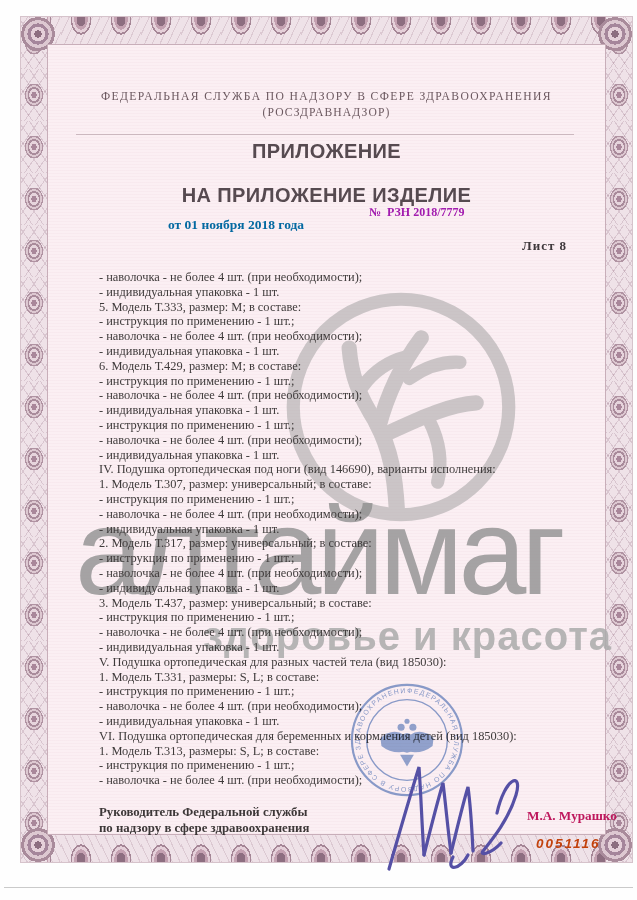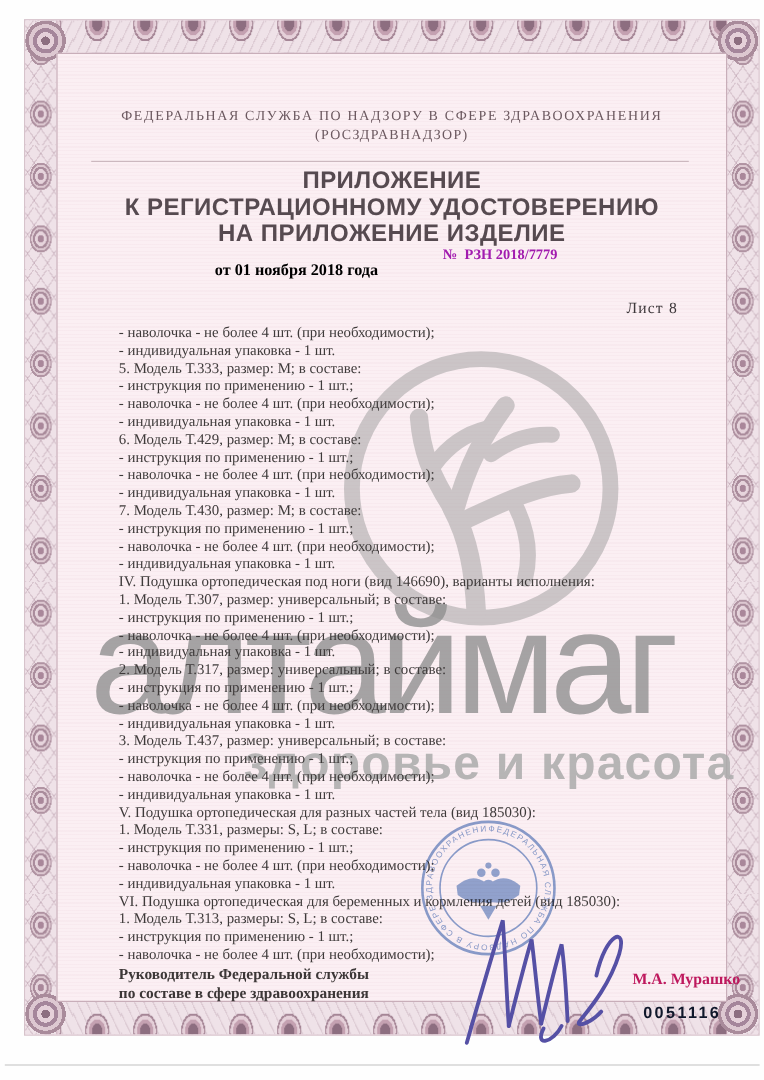--- a/index.html
+++ b/index.html
@@ -42,23 +42,23 @@
 
   
   .org-line{position:absolute;left:0;right:0;text-align:center;
      color:#6b585f;font-size:11.6px;letter-spacing:1.4px;}
   .org-line.l1{top:73px;} .org-line.l2{top:89px;letter-spacing:1.1px;}
   .hdr-divider{position:absolute;left:55px;right:58px;top:117px;height:1px;background:#ccb8bf;}
   .title-line{position:absolute;left:0;right:0;text-align:center;
      font-family:Liberation Sans, sans-serif;font-weight:bold;
      color:#564a50;font-size:20px;letter-spacing:.4px;}
   .title-line.t1{top:123px;} .title-line.t2{top:145px;} .title-line.t3{top:167px;}
-  .date-label{position:absolute;left:147px;top:200px;font-weight:bold;font-size:13.5px;color:#000000;margin-left:11px;}
+  .date-label{position:absolute;left:147px;top:200px;font-weight:bold;font-size:13.5px;color:#0369a1;}
   .number-label{position:absolute;left:348px;top:188px;font-weight:bold;font-size:12px;color:#a21caf;white-space:pre;}
-  .sheet-label{position:absolute;left:501px;top:232px;font-weight:normal;font-size:13px;color:#3e383b;letter-spacing:1px;}
+  .sheet-label{position:absolute;left:501px;top:221px;font-weight:bold;font-size:13px;color:#3e383b;letter-spacing:1px;}
 
   
   .body-lines{position:absolute;left:78px;top:253px;right:30px;z-index:4;}
   .body-line{font-size:12.4px;line-height:14.8px;color:#3e3a3a;white-space:pre;}
 
   
   .wm-logo{position:absolute;left:256px;top:266px;width:248px;height:248px;z-index:1;opacity:.5;}
   .wm-brand{position:absolute;left:54px;top:474px;z-index:2;
      font-family:"Liberation Sans",sans-serif;font-weight:normal;
      font-size:122px;line-height:1;letter-spacing:-5px;color:#8e8e8e;opacity:.78;}
@@ -74,21 +74,21 @@
   .stamp-emblem{fill:#7897cc;}
   .signature{position:absolute;left:352px;top:738px;width:150px;height:128px;z-index:6;}
   .signature path{fill:none;stroke:#5550a5;stroke-width:3.2;stroke-linecap:round;}
 
   
   .signer-title{position:absolute;left:78px;font-weight:bold;font-size:12.8px;color:#3c3737;z-index:4;}
   .signer-title.l1{top:788px;} .signer-title.l2{top:804px;}
   .signer-name{position:absolute;left:506px;top:791px;font-weight:bold;font-size:13.2px;color:#be185d;z-index:7;}
   .serial{position:absolute;left:515px;top:819px;z-index:7;
      font-family:"Liberation Sans",sans-serif;font-weight:bold;
-     font-size:13.5px;letter-spacing:2px;color:#0f172a;}
+     font-size:13.5px;letter-spacing:2px;color:#c2410c;font-style:italic;}
 
   .page-separator{position:absolute;left:4px;right:4px;top:887px;height:1px;background:#cacaca;}
 </style>
 </head>
 <body>
 
 <div class="page">
 
   <div class="cert">
     <div class="band band-top"></div>
@@ -113,38 +113,36 @@
         <path d="M150,136 C160,156 163,176 158,196" stroke-width="13"></path>
       </g>
     </svg>
     <div class="wm-brand">алтаймаг</div>
     <div class="wm-sub">здоровье и красота</div>
 
     <div class="org-line l1">ФЕДЕРАЛЬНАЯ СЛУЖБА ПО НАДЗОРУ В СФЕРЕ ЗДРАВООХРАНЕНИЯ</div>
     <div class="org-line l2">(РОСЗДРАВНАДЗОР)</div>
     <div class="hdr-divider"></div>
     <div class="title-line t1">ПРИЛОЖЕНИЕ</div>
-    <div class="title-line t2">К РЕГИСТРАЦИОННОМУ УДОСТОВЕРЕНИЮ</div>
     <div class="title-line t3">НА ПРИЛОЖЕНИЕ ИЗДЕЛИЕ</div>
     <div class="date-label">от 01 ноября 2018 года</div>
     <div class="number-label">№  РЗН 2018/7779</div>
     <div class="sheet-label">Лист 8</div>
 
     <div class="body-lines" id="body-lines">
         <div class="body-line">- наволочка - не более 4 шт. (при необходимости);</div>
         <div class="body-line">- индивидуальная упаковка - 1 шт.</div>
         <div class="body-line">5. Модель Т.333, размер: М; в составе:</div>
         <div class="body-line">- инструкция по применению - 1 шт.;</div>
         <div class="body-line">- наволочка - не более 4 шт. (при необходимости);</div>
         <div class="body-line">- индивидуальная упаковка - 1 шт.</div>
         <div class="body-line">6. Модель Т.429, размер: М; в составе:</div>
         <div class="body-line">- инструкция по применению - 1 шт.;</div>
         <div class="body-line">- наволочка - не более 4 шт. (при необходимости);</div>
         <div class="body-line">- индивидуальная упаковка - 1 шт.</div>
-        <div class="body-line">7. Модель Т.430, размер: М; в составе:</div>
         <div class="body-line">- инструкция по применению - 1 шт.;</div>
         <div class="body-line">- наволочка - не более 4 шт. (при необходимости);</div>
         <div class="body-line">- индивидуальная упаковка - 1 шт.</div>
         <div class="body-line">IV. Подушка ортопедическая под ноги (вид 146690), варианты исполнения:</div>
         <div class="body-line">1. Модель Т.307, размер: универсальный; в составе:</div>
         <div class="body-line">- инструкция по применению - 1 шт.;</div>
         <div class="body-line">- наволочка - не более 4 шт. (при необходимости);</div>
         <div class="body-line">- индивидуальная упаковка - 1 шт.</div>
         <div class="body-line">2. Модель Т.317, размер: универсальный; в составе:</div>
         <div class="body-line">- инструкция по применению - 1 шт.;</div>
@@ -187,19 +185,19 @@
 
     <svg class="signature" viewBox="0 0 150 128">
       <path d="M16,114 C28,72 38,38 46,12 C48,40 49,72 51,100"></path>
       <path d="M51,100 C58,72 64,48 70,28 C73,52 75,76 78,98"></path>
       <path d="M78,98 C84,74 89,52 95,32 C98,54 99,76 100,96"></path>
       <path d="M95,100 C88,114 72,118 80,102"></path>
       <path d="M124,58 C132,22 150,16 143,40 C135,66 118,86 110,96 C106,101 118,99 128,88"></path>
     </svg>
 
     <div class="signer-title l1">Руководитель Федеральной службы</div>
-    <div class="signer-title l2">по составе в сфере здравоохранения</div>
+    <div class="signer-title l2">по надзору в сфере здравоохранения</div>
     <div class="signer-name">М.А. Мурашко</div>
     <div class="serial">0051116</div>
   </div>
 
   <div class="page-separator"></div>
 </div>
 
 </body></html>

